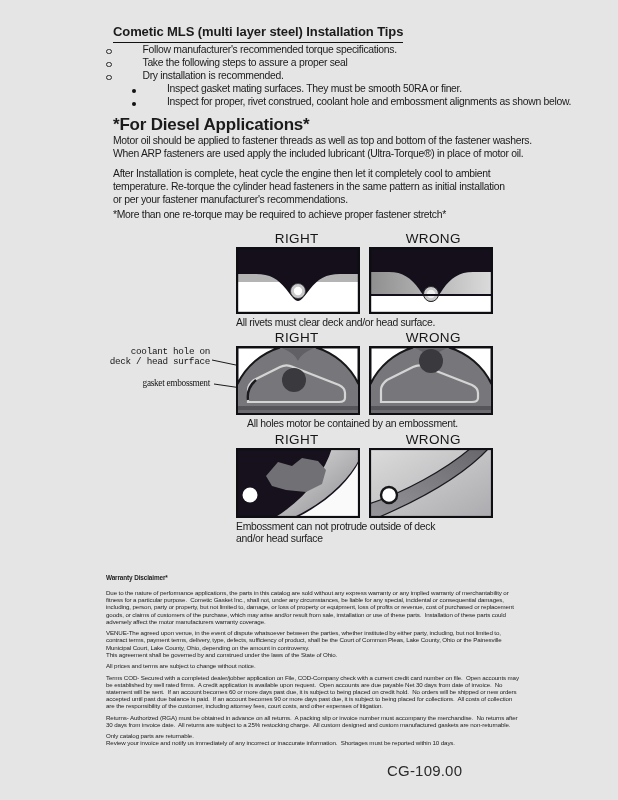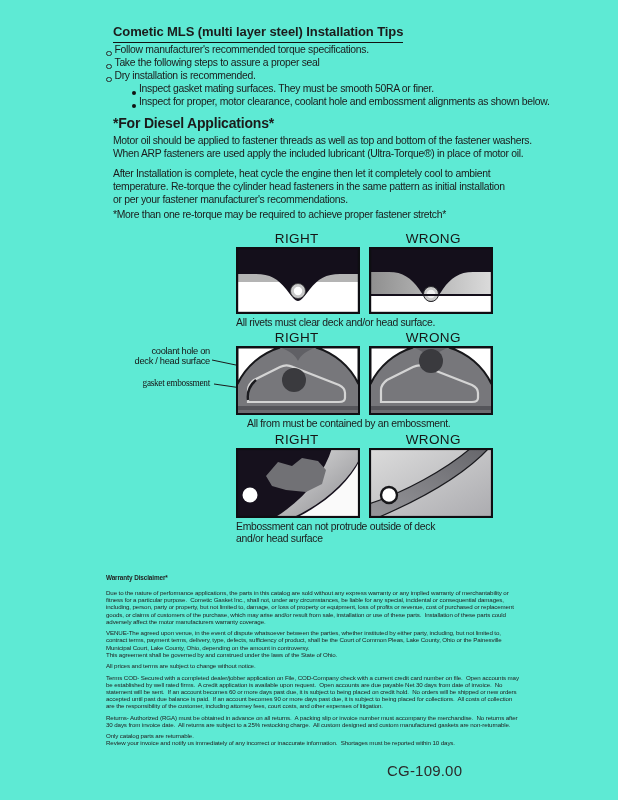--- a/index.html
+++ b/index.html
@@ -1,27 +1,27 @@
 <!DOCTYPE html>
 <html><head>
 <meta charset="utf-8">
 <style>
   html,body{margin:0;padding:0;background:#fff;}
-  #page{position:relative;width:618px;height:800px;background:#5eead4;overflow:hidden;
+  #page{position:relative;width:618px;height:800px;background:#e5e5e5;overflow:hidden;
         font-family:"Liberation Sans",sans-serif;color:#1b1b1b;}
   .abs{position:absolute;}
   .title{left:113px;top:24px;font-size:13px;font-weight:bold;letter-spacing:-0.1px;
          border-bottom:1.6px solid #121212;padding-bottom:3px;white-space:pre;}
   .bullets{left:106px;top:43px;font-size:10.4px;letter-spacing:-0.3px;line-height:13px;}
-  .brow{display:flex;align-items:flex-end;}
+  .brow{display:flex;align-items:center;gap:28px;}
   .omark{flex:0 0 auto;width:3.5px;height:3.5px;border:1px solid #2a2a2a;border-radius:50%;
          margin:3.8px 3px 0 0;}
   .sub{margin-left:26px;}
   .dmark{flex:0 0 auto;width:4px;height:4px;background:#111;border-radius:50%;margin:4.2px 3px 0 0;}
-  .dieselh{left:113px;top:115px;font-size:14px;font-weight:bold;letter-spacing:-0.2px;}
+  .dieselh{left:113px;top:115px;font-size:17px;font-weight:bold;letter-spacing:-0.2px;}
   .para{left:113px;font-size:10.4px;letter-spacing:-0.3px;line-height:13px;white-space:pre;}
   .dgrow{left:236px;width:258px;}
   .dlabels{display:flex;gap:15px;}
   .dlabels span{display:block;width:124px;text-align:center;font-size:13.5px;letter-spacing:0.4px;
                 color:#161616;}
   .dboxes{display:flex;gap:9px;margin-top:1px;}
   .dboxes svg{display:block;}
   .dcap{margin-top:3px;font-size:10.4px;letter-spacing:-0.3px;line-height:11.5px;white-space:pre-line;}
   .callout{font-size:9.3px;letter-spacing:-0.3px;line-height:9.8px;text-align:right;width:104px;
            color:#161616;}
@@ -51,21 +51,21 @@
     <div class="brow">
       <span class="omark"></span>
       <span>Dry installation is recommended.</span>
     </div>
     <div class="brow sub">
       <span class="dmark"></span>
       <span>Inspect gasket mating surfaces.  They must be smooth 50RA or finer.</span>
     </div>
     <div class="brow sub">
       <span class="dmark"></span>
-      <span>Inspect for proper, motor clearance, coolant hole and embossment alignments as shown below.</span>
+      <span>Inspect for proper, rivet construed, coolant hole and embossment alignments as shown below.</span>
     </div>
   </div>
 
   <div class="abs dieselh">*For Diesel Applications*</div>
   <div class="abs para" style="top:167px;">After Installation is complete, heat cycle the engine then let it completely cool to ambient
 temperature. Re-torque the cylinder head fasteners in the same pattern as initial installation
 or per your fastener manufacturer's recommendations.</div>
   <div class="abs para" style="top:134px;">Motor oil should be applied to fastener threads as well as top and bottom of the fastener washers.
 When ARP fasteners are used apply the included lubricant (Ultra-Torque®) in place of motor oil.</div>
   <div class="abs para" style="top:208px;">*More than one re-torque may be required to achieve proper fastener stretch*</div>
@@ -99,21 +99,21 @@
         <circle cx="62" cy="47" r="7.5" fill="#c9c9c9" stroke="#2a2a2e" stroke-width="1"></circle>
         <circle cx="62" cy="47" r="4.2" fill="#efefef"></circle>
         <path d="M0,48 H124" stroke="#140f1b" stroke-width="2"></path>
         <rect x="1" y="1" width="122" height="65" fill="none" stroke="#0e0e12" stroke-width="2.4"></rect>
       </svg>
     </div>
     <div class="dcap">All rivets must clear deck and/or head surface.</div>
   </div>
 
   <div class="abs callout" style="left:106px;top:347px;">
-    <span style="white-space:pre-line;">coolant hole on
+    <span style="white-space:pre-line;font-family:Liberation Mono, monospace;">coolant hole on
 deck / head surface</span>
   </div>
   <div class="abs callout" style="left:106px;top:379px;font-family:Liberation Serif, serif;">
     <span>gasket embossment</span>
   </div>
   <svg class="abs leaders" width="618" height="800">
     <line x1="212" y1="360" x2="293" y2="377" stroke="#1a1a1a" stroke-width="1"></line>
     <line x1="214" y1="384" x2="262" y2="391" stroke="#1a1a1a" stroke-width="1"></line>
   </svg>
 
@@ -140,21 +140,21 @@
         <path d="M44,1.5 C54,5 59,9 62,15 C65,9 70,5 80,1.5 Z" fill="#606065"></path>
         <rect y="60" width="124" height="4" fill="#55555a"></rect>
         <rect y="64" width="124" height="5" fill="#6c6c70"></rect>
         <path d="M1.5,1.5 H44 C26,7 10,20 1.5,38 Z" fill="#ffffff" stroke="#17171a" stroke-width="2"></path>
         <path d="M122.5,1.5 H80 C98,7 114,20 122.5,38 Z" fill="#ffffff" stroke="#17171a" stroke-width="2"></path>
         <path d="M12,56 L12,44 C12,40 14,37 18,34 L44,21 C48,19 53,19 57,21 L103,39 C107,41 109,44 109,47 L109,52 C109,55 106,56 103,56 Z" fill="none" stroke="#d4d4d4" stroke-width="2.2"></path>
         <circle cx="62" cy="15" r="12" fill="#3a3a3e"></circle>
         <rect x="1" y="1" width="122" height="67" fill="none" stroke="#101014" stroke-width="2"></rect>
       </svg>
     </div>
-    <div class="dcap" style="margin-left:11px;">All from must be contained by an embossment.</div>
+    <div class="dcap" style="margin-left:11px;">All holes motor be contained by an embossment.</div>
   </div>
 
   <div class="abs dgrow" style="top:432px;">
     <div class="dlabels">
       <span>RIGHT</span>
       <span>WRONG</span>
     </div>
     <div class="dboxes">
       <svg width="124" height="70" viewBox="0 0 124 70">
         <defs>

